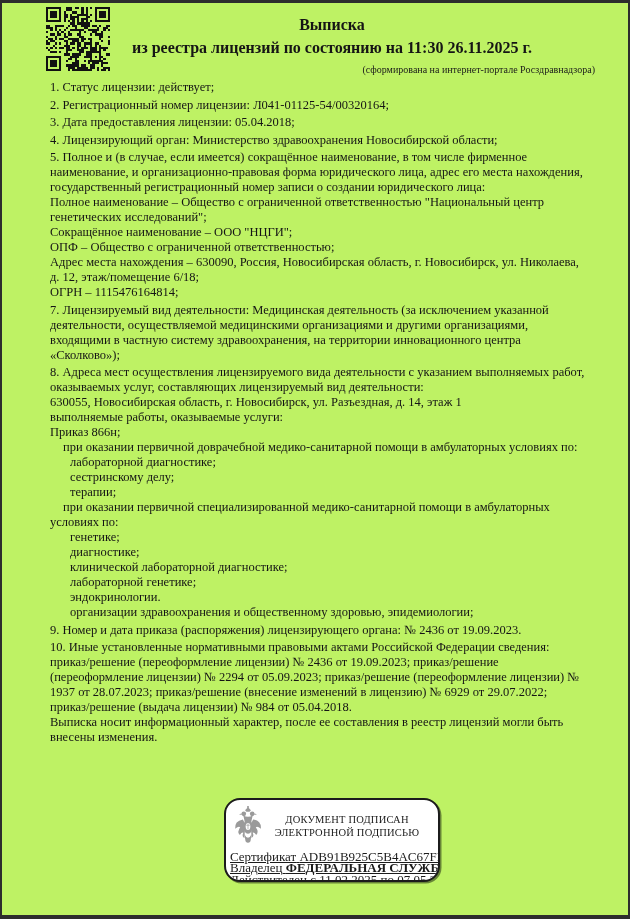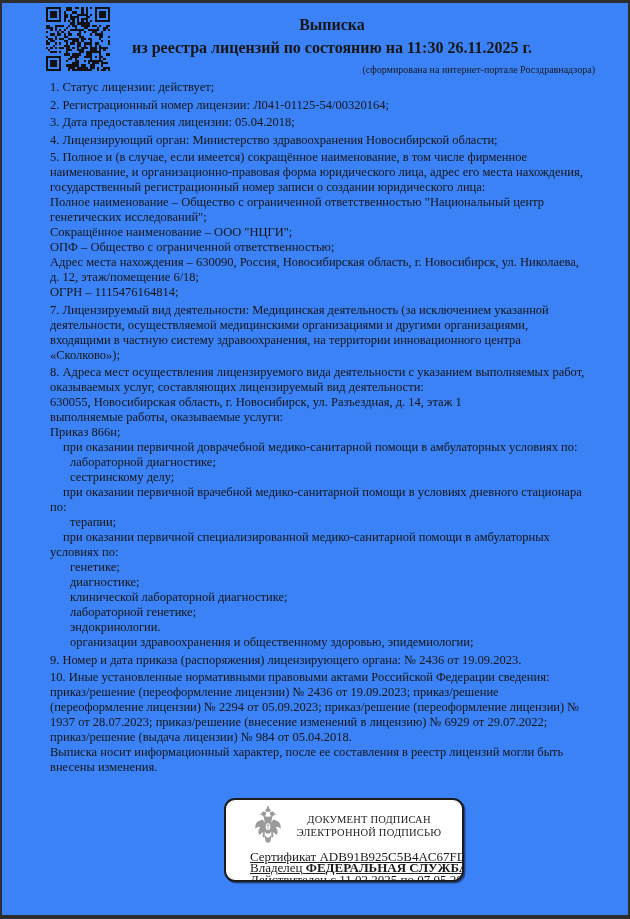--- a/index.html
+++ b/index.html
@@ -2,21 +2,21 @@
 <html lang="ru"><head>
 <meta charset="utf-8">
 <style>
   * { margin:0; padding:0; box-sizing:border-box; }
   html,body { width:630px; }
   body { background:#ffffff; font-family:"Liberation Serif","DejaVu Serif",serif; }
 
   .page {
     position:relative;
     width:630px; height:919px;
-    background:#3b82f6;
+    background:#bef264;
     border:2px solid #2d2d2d;
     border-top-width:3px;
     border-bottom-width:4px;
     overflow:hidden;
     color:#151515;
   }
 
   .qr {
     position:absolute; left:44px; top:4px;
     width:64px; height:64px;
@@ -40,26 +40,26 @@
     line-height:15px;
     text-align:left;
   }
   .p { text-indent:0; }
   .p.num { margin-top:2.5px; }
   .p.ind1 { text-indent:13px; }
   .p.ind2 { text-indent:20px; }
 
   .stamp {
     position:absolute; left:222px; top:795px;
-    width:240px; height:84px;
+    width:216px; height:84px;
     background:#ffffff;
     border:2px solid #1c1c1c;
-    border-radius:11px;
+    border-radius:16px;
     box-shadow:1.5px 1.5px 0 rgba(0,0,0,0.45);
-    padding:5px 8px 4px 24px;
+    padding:5px 8px 4px 4px;
     overflow:hidden;
   }
   .stamp-top { display:flex; align-items:center; }
   .stamp-emblem { width:32px; height:42px; flex:0 0 auto; margin-left:2px; }
   .stamp-heading {
     flex:1 1 auto; text-align:center;
     font-size:10.5px; line-height:13px;
     letter-spacing:0.2px;
     color:#1b1b1b;
   }
@@ -517,21 +517,20 @@
       <div class="p ind0">Адрес места нахождения – 630090, Россия, Новосибирская область, г. Новосибирск, ул. Николаева, д. 12, этаж/помещение 6/18;</div>
       <div class="p ind0">ОГРН – 1115476164814;</div>
       <div class="p ind0 num">7. Лицензируемый вид деятельности: Медицинская деятельность (за исключением указанной деятельности, осуществляемой медицинскими организациями и другими организациями, входящими в частную систему здравоохранения, на территории инновационного центра «Сколково»);</div>
       <div class="p ind0 num">8. Адреса мест осуществления лицензируемого вида деятельности с указанием выполняемых работ, оказываемых услуг, составляющих лицензируемый вид деятельности:</div>
       <div class="p ind0">630055, Новосибирская область, г. Новосибирск, ул. Разъездная, д. 14, этаж 1</div>
       <div class="p ind0">выполняемые работы, оказываемые услуги:</div>
       <div class="p ind0">Приказ 866н;</div>
       <div class="p ind1">при оказании первичной доврачебной медико-санитарной помощи в амбулаторных условиях по:</div>
       <div class="p ind2">лабораторной диагностике;</div>
       <div class="p ind2">сестринскому делу;</div>
-      <div class="p ind1">при оказании первичной врачебной медико-санитарной помощи в условиях дневного стационара по:</div>
       <div class="p ind2">терапии;</div>
       <div class="p ind1">при оказании первичной специализированной медико-санитарной помощи в амбулаторных условиях по:</div>
       <div class="p ind2">генетике;</div>
       <div class="p ind2">диагностике;</div>
       <div class="p ind2">клинической лабораторной диагностике;</div>
       <div class="p ind2">лабораторной генетике;</div>
       <div class="p ind2">эндокринологии.</div>
       <div class="p ind2">организации здравоохранения и общественному здоровью, эпидемиологии;</div>
       <div class="p ind0 num">9. Номер и дата приказа (распоряжения) лицензирующего органа: № 2436 от 19.09.2023.</div>
       <div class="p ind0 num">10. Иные установленные нормативными правовыми актами Российской Федерации сведения: приказ/решение (переоформление лицензии) № 2436 от 19.09.2023; приказ/решение (переоформление лицензии) № 2294 от 05.09.2023; приказ/решение (переоформление лицензии) № 1937 от 28.07.2023; приказ/решение (внесение изменений в лицензию) № 6929 от 29.07.2022; приказ/решение (выдача лицензии) № 984 от 05.04.2018.</div>

